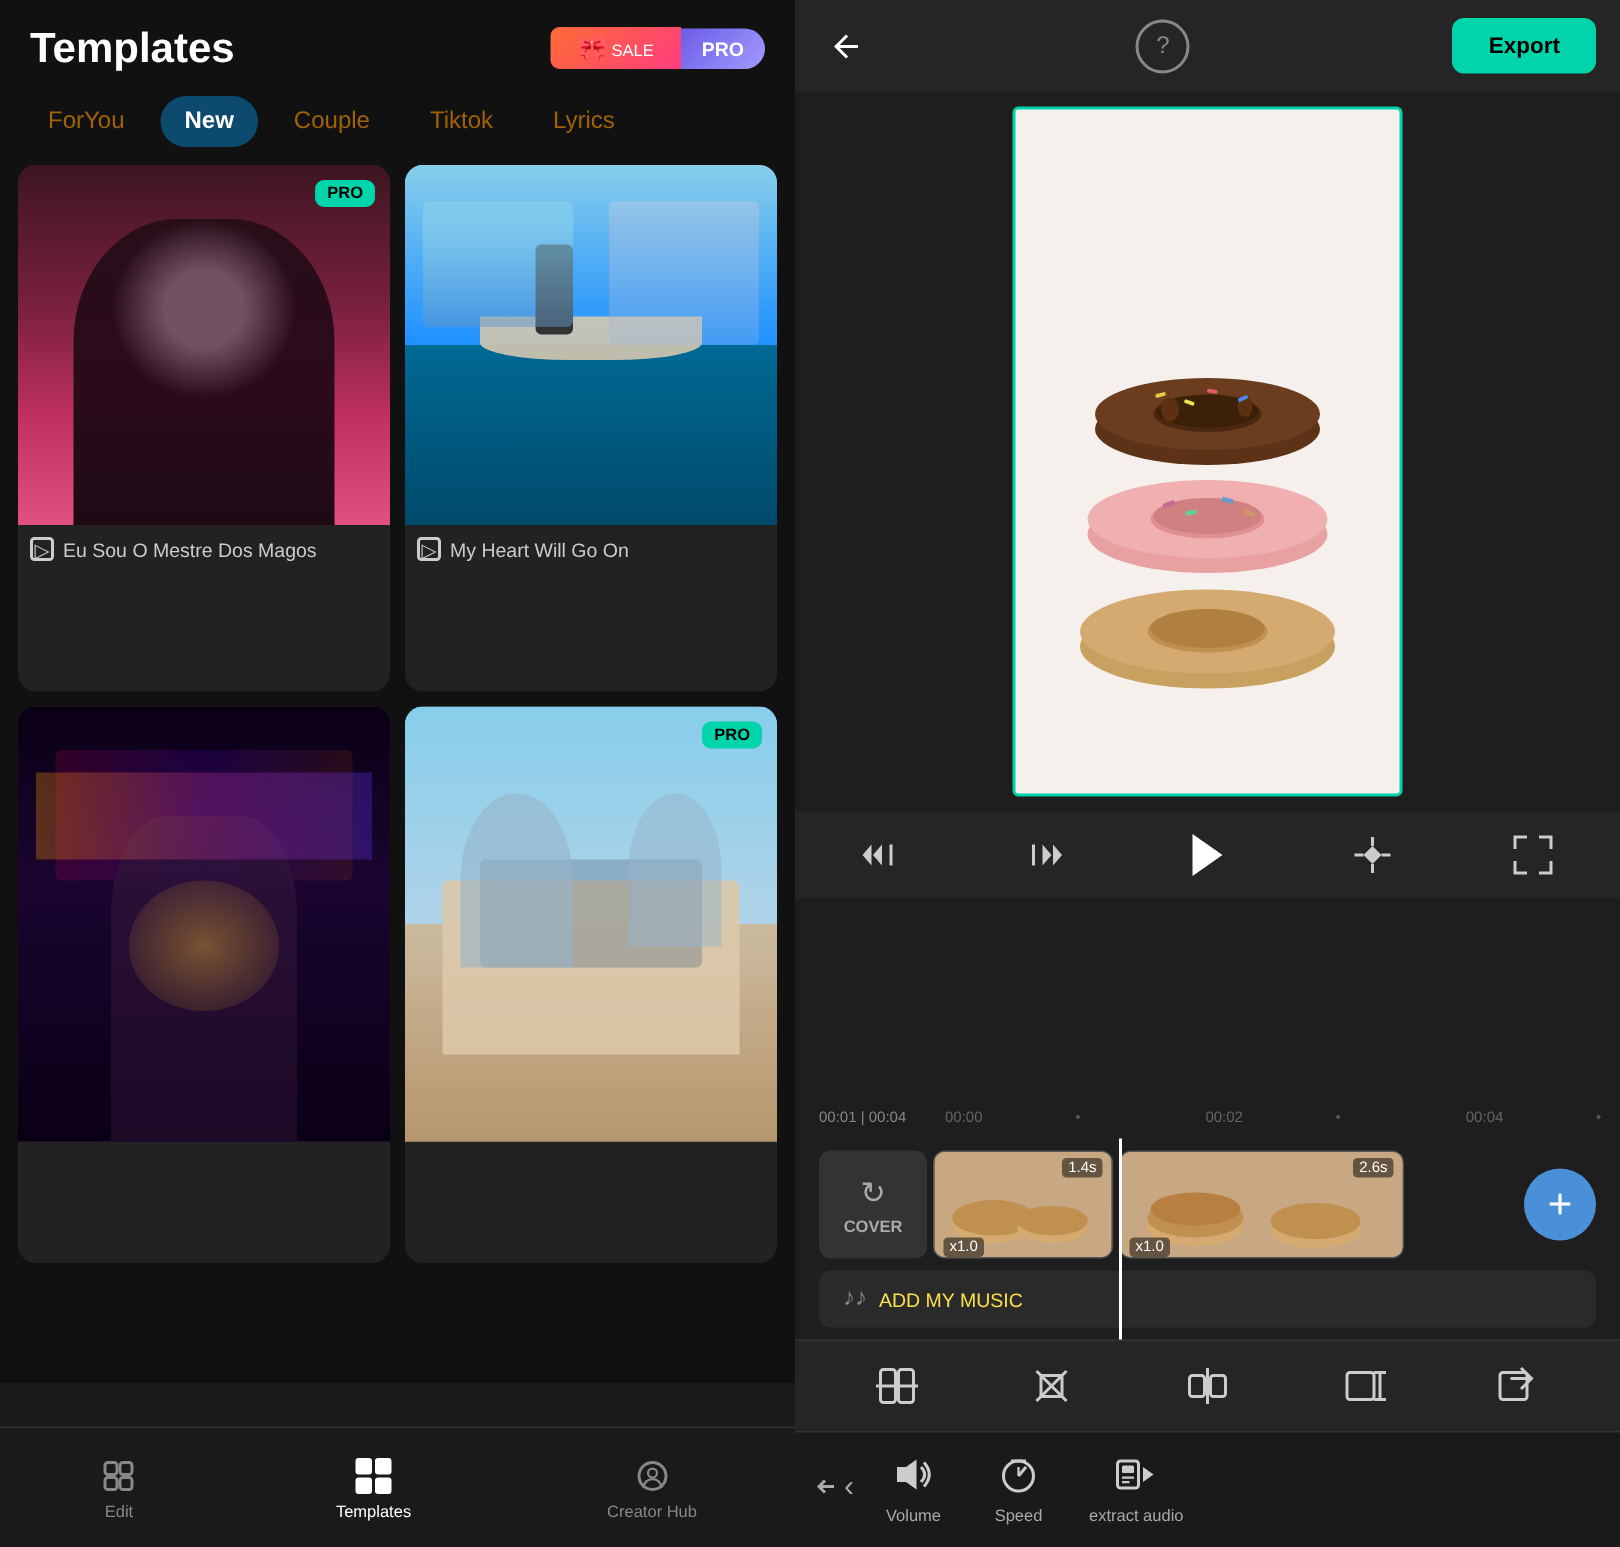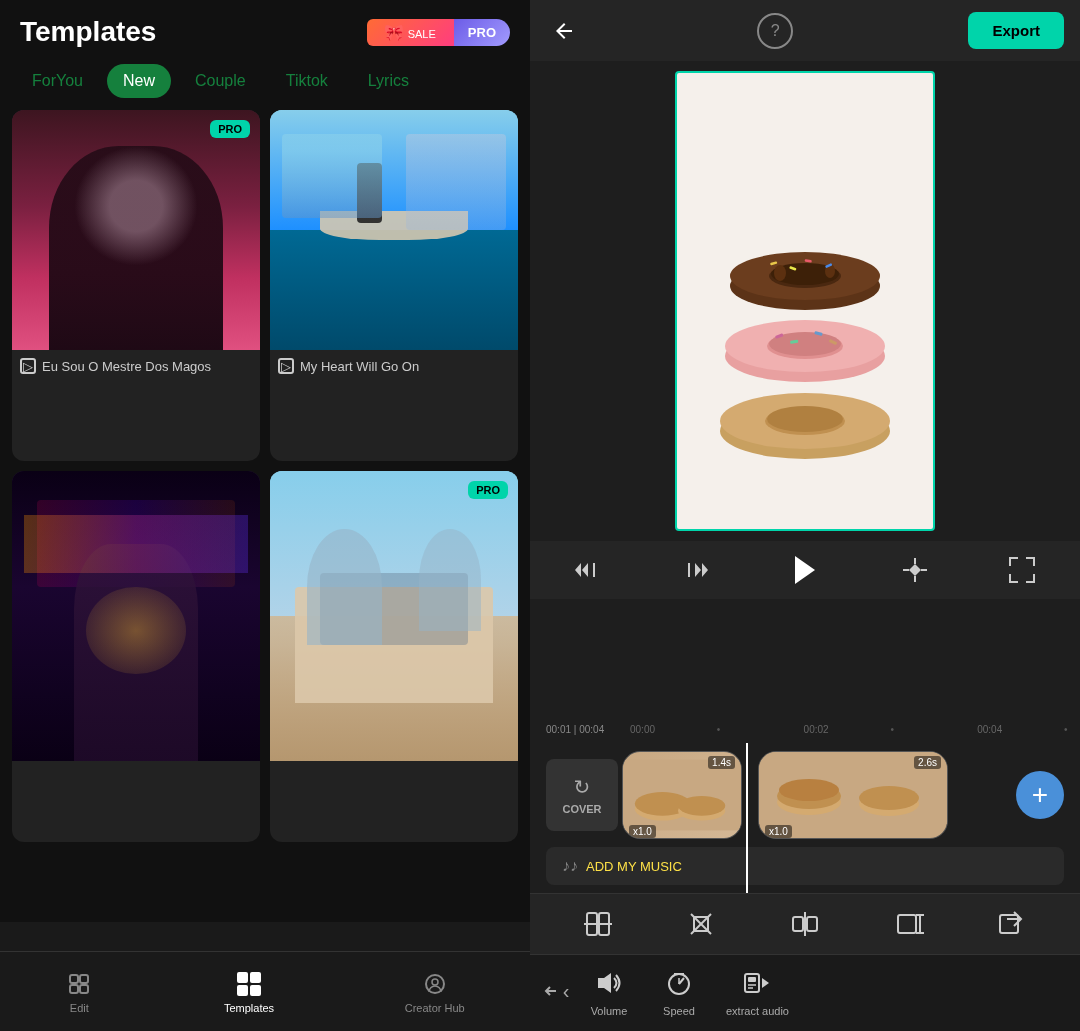--- a/index.html
+++ b/index.html
@@ -64,29 +64,30 @@
       align-items: center;
       padding: 8px 16px 12px;
       gap: 8px;
     }
 
     .tab {
       padding: 8px 16px;
       border-radius: 20px;
       font-size: 16px;
       font-weight: 500;
-      color: #15803d;
+      color: #a16207;
       cursor: pointer;
       background: transparent;
       border: none;
     }
 
     .tab.active {
-      background: #15803d;
+      background: #0c4a6e;
       color: #fff;
+      font-weight: bold;
     }
 
     .templates-grid {
       flex: 1;
       overflow-y: auto;
       padding: 0 12px;
       display: grid;
       grid-template-columns: 1fr 1fr;
       gap: 10px;
       padding-bottom: 80px;
@@ -363,23 +364,23 @@
 
     .video-track {
       display: flex;
       align-items: center;
       gap: 2px;
       position: relative;
       flex: 1;
     }
 
     .video-clip {
-      height: 88px;
+      height: 72px;
       background: #444;
-      border-radius: 18px;
+      border-radius: 8px;
       overflow: hidden;
       position: relative;
       display: flex;
       align-items: center;
       justify-content: center;
       border: 1px solid #555;
       padding-left: 23px;
     }
 
     .clip-label {
@@ -777,21 +778,21 @@
                 <ellipse cx="40" cy="50" rx="28" ry="12" fill="#d4aa70"></ellipse>
                 <ellipse cx="40" cy="45" rx="28" ry="12" fill="#c09050"></ellipse>
                 <ellipse cx="80" cy="52" rx="24" ry="10" fill="#d4aa70"></ellipse>
                 <ellipse cx="80" cy="47" rx="24" ry="10" fill="#c09050"></ellipse>
               </svg>
             </div>
             <span class="clip-label">1.4s</span>
             <span class="clip-speed">x1.0</span>
           </div>
 
-          <div class="video-clip" style="width:190px;margin-left:14px;">
+          <div class="video-clip" style="width:190px;margin-left:2px;">
             <div style="position:absolute;inset:0;background:#c8a882;">
               <svg width="190" height="72" viewBox="0 0 190 72">
                 <rect width="190" height="72" fill="#c8a882"></rect>
                 <ellipse cx="50" cy="50" rx="32" ry="13" fill="#d4aa70"></ellipse>
                 <ellipse cx="50" cy="44" rx="32" ry="13" fill="#c09050"></ellipse>
                 <ellipse cx="50" cy="38" rx="30" ry="11" fill="#b88040"></ellipse>
                 <ellipse cx="130" cy="52" rx="30" ry="12" fill="#d4aa70"></ellipse>
                 <ellipse cx="130" cy="46" rx="30" ry="12" fill="#c09050"></ellipse>
               </svg>
             </div>

